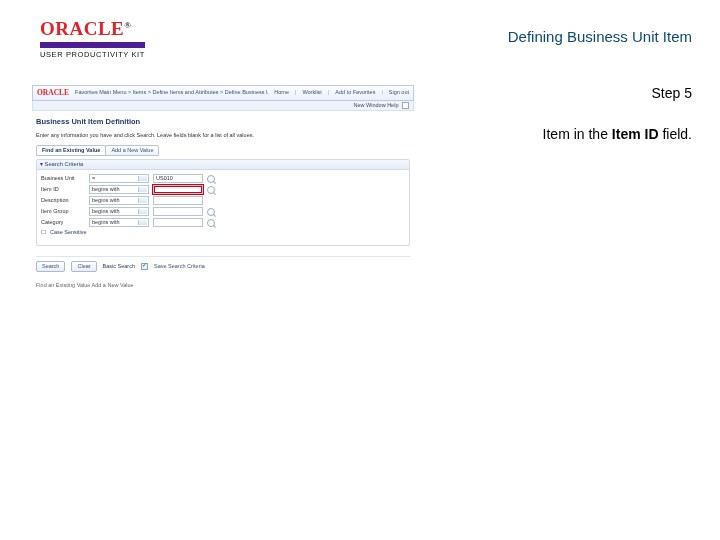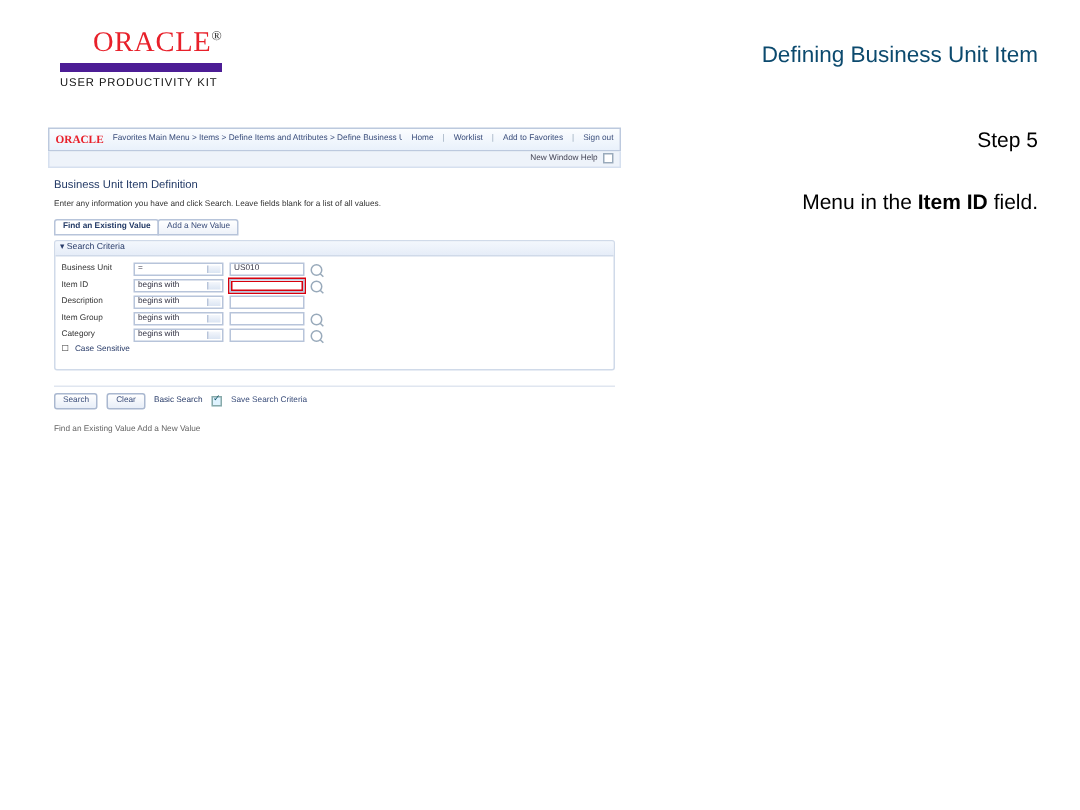--- a/index.html
+++ b/index.html
@@ -1,21 +1,21 @@
 <!DOCTYPE html>
 <html><head>
 <meta charset="utf-8">
 <style>
   * { box-sizing: border-box; margin: 0; padding: 0; }
   body { width: 720px; height: 540px; font-family: Arial, Helvetica, sans-serif; background: #fff; color: #000; overflow: hidden; }
 
   
   .header { display: flex; justify-content: space-between; align-items: flex-start; padding: 18px 28px 8px 40px; }
   .logo-block { }
-  .oracle-logo { color: #e8202a; font-family: Georgia, serif; font-weight: normal; font-size: 19px; letter-spacing: 0.5px; margin-left: 22px; }
+  .oracle-logo { color: #e8202a; font-family: Georgia, serif; font-weight: bold; font-size: 19px; letter-spacing: 0.5px; }
   .oracle-logo .trade { font-size: 9px; vertical-align: super; color: #333; }
   .logo-sub { border-top: 6px solid #4c1d95; margin-top: 2px; padding-top: 2px; font-size: 7.5px; letter-spacing: 0.6px; color: #111; }
   .page-title { font-size: 15px; color: #0c4a6e; padding-top: 10px; }
 
   
   .main { display: flex; gap: 18px; padding: 18px 28px 0 32px; }
   .shot-col { width: 382px; }
   .text-col { flex: 1; font-size: 14px; color: #000; text-align: right; }
   .step-label { margin-bottom: 24px; }
   .instruction { line-height: 1.4; }
@@ -27,21 +27,21 @@
   .shot-topbar { background: linear-gradient(#fbfdff,#e9f1fb); border: 1px solid #bcc9de; display: flex; align-items: center; gap: 6px; padding: 2px 4px; }
   .shot-topbar .lg { color: #e8202a; font-family: Georgia, serif; font-weight: bold; font-size: 7.5px; }
   .shot-topbar .crumb { flex: 1; color: #3a4d7a; white-space: nowrap; overflow: hidden; }
   .shot-topbar .right { color: #3a4d7a; display: flex; gap: 6px; }
   .shot-topbar .right span.sep { color: #9ab; }
 
   .shot-subbar { background: #eef3fa; border: 1px solid #d6e0ef; border-top: none; text-align: right; padding: 1px 4px; color: #445; }
   .shot-subbar .iconbox { display:inline-block; width:7px; height:7px; border:1px solid #9ab; background:#fff; vertical-align:middle; margin-left:2px; }
 
   .shot-body { padding: 6px 4px 4px 4px; }
-  .shot-h1 { color: #233a66; font-size: 7.5px; font-weight: normal; margin-bottom: 5px; }
+  .shot-h1 { color: #233a66; font-size: 7.5px; font-weight: bold; margin-bottom: 5px; }
   .shot-desc { color: #333; font-size: 5.5px; margin-bottom: 6px; }
 
   .shot-tabs { display: flex; gap: 0; margin-bottom: 3px; }
   .shot-tab { border: 1px solid #b7c4da; background: linear-gradient(#fff,#eef2f9); padding: 1px 5px; font-size: 5.5px; color: #3a4d7a; border-radius: 2px 2px 0 0; }
   .shot-tab + .shot-tab { margin-left: -1px; }
   .shot-tab.active { background: #fff; font-weight: bold; color:#233a66; }
 
   .shot-section { border: 1px solid #d0dae9; border-radius: 2px; padding: 4px 4px 6px 4px; }
   .shot-sechead { background: linear-gradient(#f3f7fd,#e6edf8); color: #2a3d6a; font-size: 5.8px; padding: 1px 3px; margin: -4px -4px 4px -4px; border-bottom: 1px solid #d0dae9; }
 
@@ -161,17 +161,17 @@
         </div>
 
         <div class="shot-footer">Find an Existing Value   Add a New Value</div>
       </div>
     </div>
   </div>
 
   <div class="text-col">
     <div class="step-label">Step 5</div>
     <div class="instruction">
-      <span>Menu in the </span><span class="bold">Item ID</span><span> field.</span>
+      <span>Item in the </span><span class="bold">Item ID</span><span> field.</span>
     </div>
   </div>
 
 </div>
 
 </body></html>

